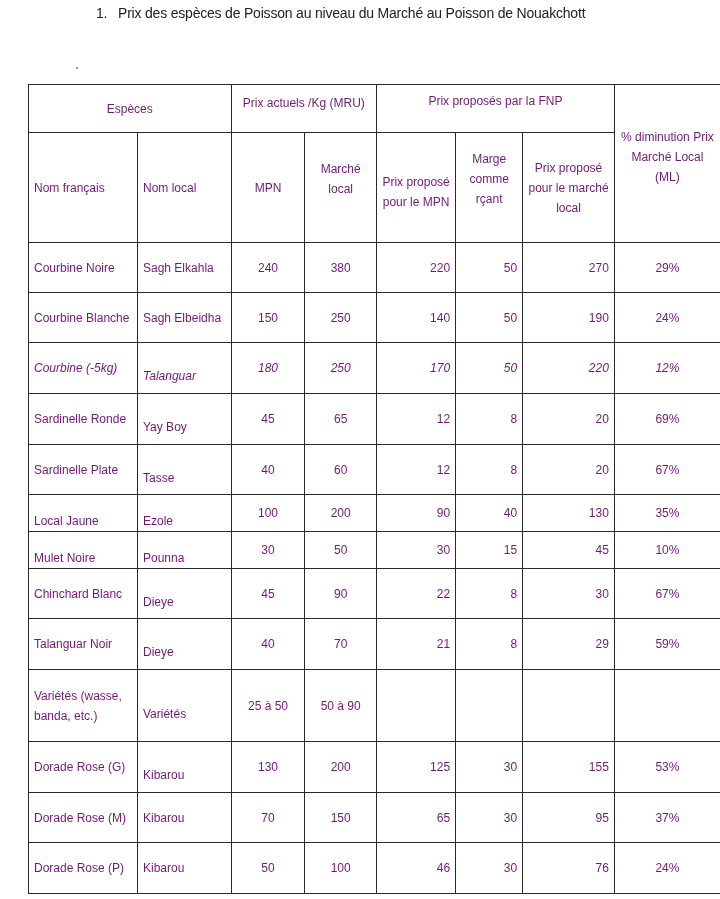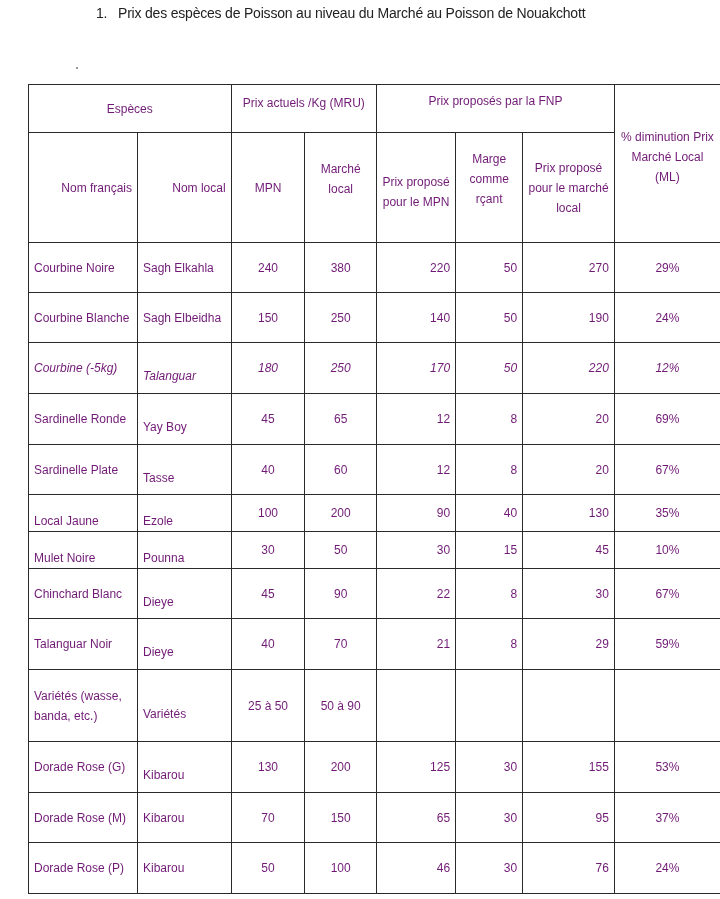--- a/index.html
+++ b/index.html
@@ -18,21 +18,21 @@
   table.prices {
     position: absolute; left: 4px; top: 84px;
     border-collapse: collapse; table-layout: fixed;
     font-size: 12px; line-height: 20px; color: #701a75; margin-left: 24px;
   }
   table.prices td, table.prices th {
     border: 1.5px solid #2a2a2a; padding: 0 5px; font-weight: normal;
     vertical-align: middle; overflow: hidden;
   }
   th.c { text-align: center; }
-  th.l { text-align: right; }
+  th.l { text-align: left; }
   td.txt { text-align: left; vertical-align: top; padding-top: 1px; }
   td.txt.mid { vertical-align: middle; padding-top: 16px; }
   td.ctr { text-align: center; }
   td.num { text-align: right; padding-right: 8px; }
   td.pct { text-align: center; padding-right: 8px; }
   td.vtop { vertical-align: top; padding-top: 7px; }
   .h1 { height: 48px; }
   .h2 { height: 110px; }
   .pct-head { border-right: none !important; }
   .last-col { border-right: none !important; }

